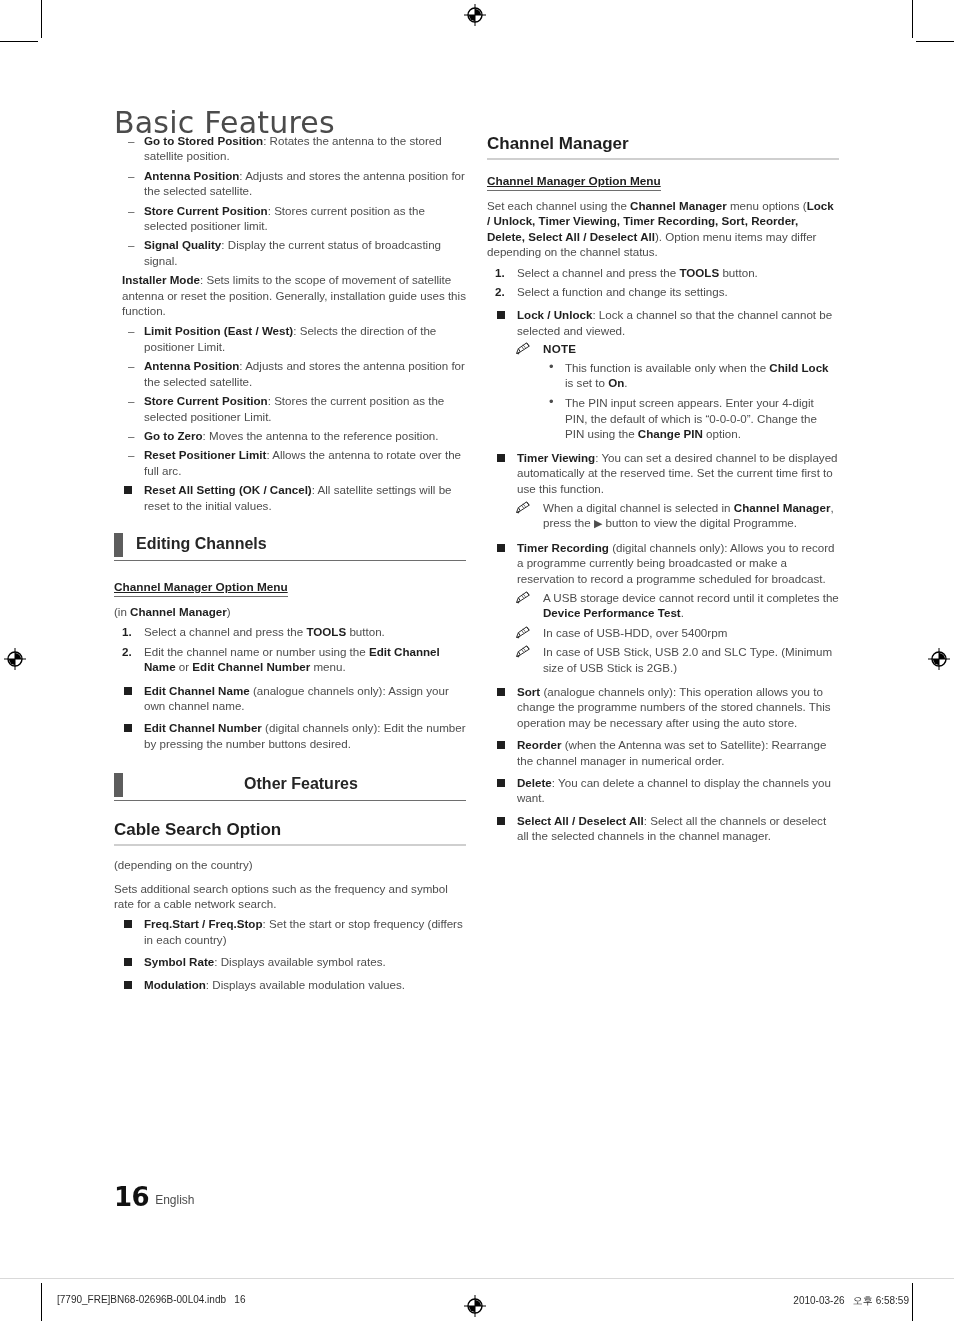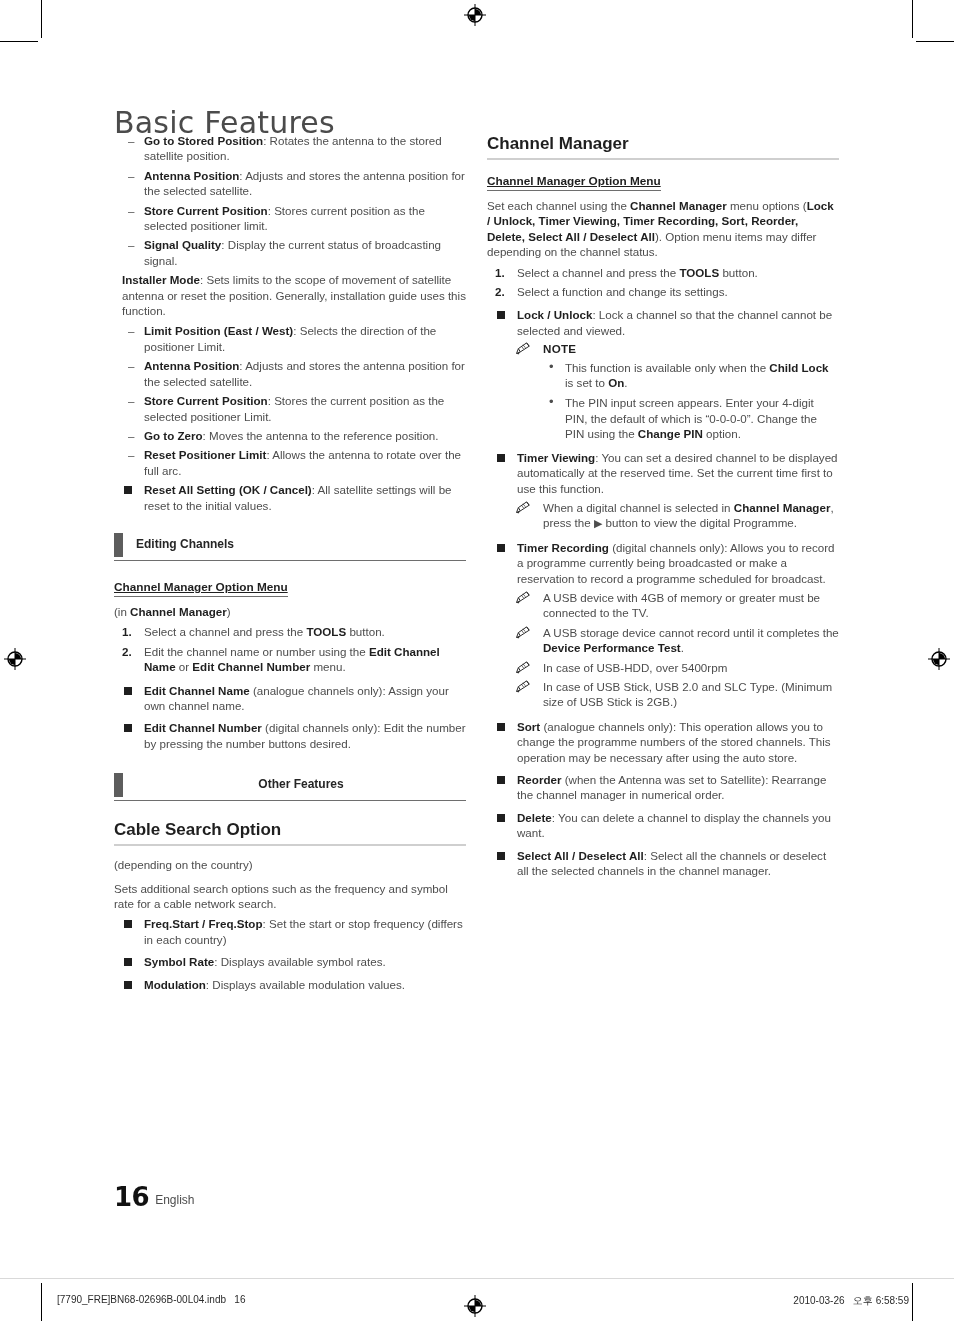--- a/index.html
+++ b/index.html
@@ -154,21 +154,21 @@
     padding-left: 22px;
     height: 28px;
   }
   .sec-bar .bar {
     position: absolute;
     left: 0; top: 0;
     width: 9px; height: 24px;
     background: #5d5d5d;
   }
   .sec-bar .sec-title {
-    font-size: 12px;
+    font-size: 16px;
     font-weight: bold;
     color: #262626;
     line-height: 22px;
     display: block;
   }
   .sec-bar .rule {
     position: absolute;
     left: 0; right: 0;
     bottom: 0;
     height: 1px;
@@ -510,32 +510,20 @@
     <div class="blk item-note" style="margin-bottom:4px;">
       <span class="pencil">
         <svg viewBox="0 0 16 13" width="16" height="13">
           <path d="M1.5 11.5 L3.4 6.6 L11.6 0.9 L14.2 4.2 L5.3 9.9 Z" fill="none" stroke="#2b2b2b" stroke-width="1"></path>
           <path d="M3.4 6.6 L5.3 9.9" stroke="#2b2b2b" stroke-width="1"></path>
           <path d="M11.6 0.9 L14.2 4.2" stroke="#2b2b2b" stroke-width="1"></path>
           <path d="M1.5 11.5 L5.3 9.9 L3.4 12.6 Z" fill="#2b2b2b"></path>
           <path d="M6.2 4.0 L8.6 7.0 M8.0 2.8 L10.4 5.8" stroke="#2b2b2b" stroke-width="0.7"></path>
         </svg>
       </span>
-      <span>A USB device with 4GB of memory or greater must be connected to the TV.</span>
-    </div>
-    <div class="blk item-note" style="margin-bottom:4px;">
-      <span class="pencil">
-        <svg viewBox="0 0 16 13" width="16" height="13">
-          <path d="M1.5 11.5 L3.4 6.6 L11.6 0.9 L14.2 4.2 L5.3 9.9 Z" fill="none" stroke="#2b2b2b" stroke-width="1"></path>
-          <path d="M3.4 6.6 L5.3 9.9" stroke="#2b2b2b" stroke-width="1"></path>
-          <path d="M11.6 0.9 L14.2 4.2" stroke="#2b2b2b" stroke-width="1"></path>
-          <path d="M1.5 11.5 L5.3 9.9 L3.4 12.6 Z" fill="#2b2b2b"></path>
-          <path d="M6.2 4.0 L8.6 7.0 M8.0 2.8 L10.4 5.8" stroke="#2b2b2b" stroke-width="0.7"></path>
-        </svg>
-      </span>
       <span>A USB storage device cannot record until it completes the </span><b>Device Performance Test</b><span>.</span>
     </div>
     <div class="blk item-note" style="margin-bottom:4px;">
       <span class="pencil">
         <svg viewBox="0 0 16 13" width="16" height="13">
           <path d="M1.5 11.5 L3.4 6.6 L11.6 0.9 L14.2 4.2 L5.3 9.9 Z" fill="none" stroke="#2b2b2b" stroke-width="1"></path>
           <path d="M3.4 6.6 L5.3 9.9" stroke="#2b2b2b" stroke-width="1"></path>
           <path d="M11.6 0.9 L14.2 4.2" stroke="#2b2b2b" stroke-width="1"></path>
           <path d="M1.5 11.5 L5.3 9.9 L3.4 12.6 Z" fill="#2b2b2b"></path>
           <path d="M6.2 4.0 L8.6 7.0 M8.0 2.8 L10.4 5.8" stroke="#2b2b2b" stroke-width="0.7"></path>

